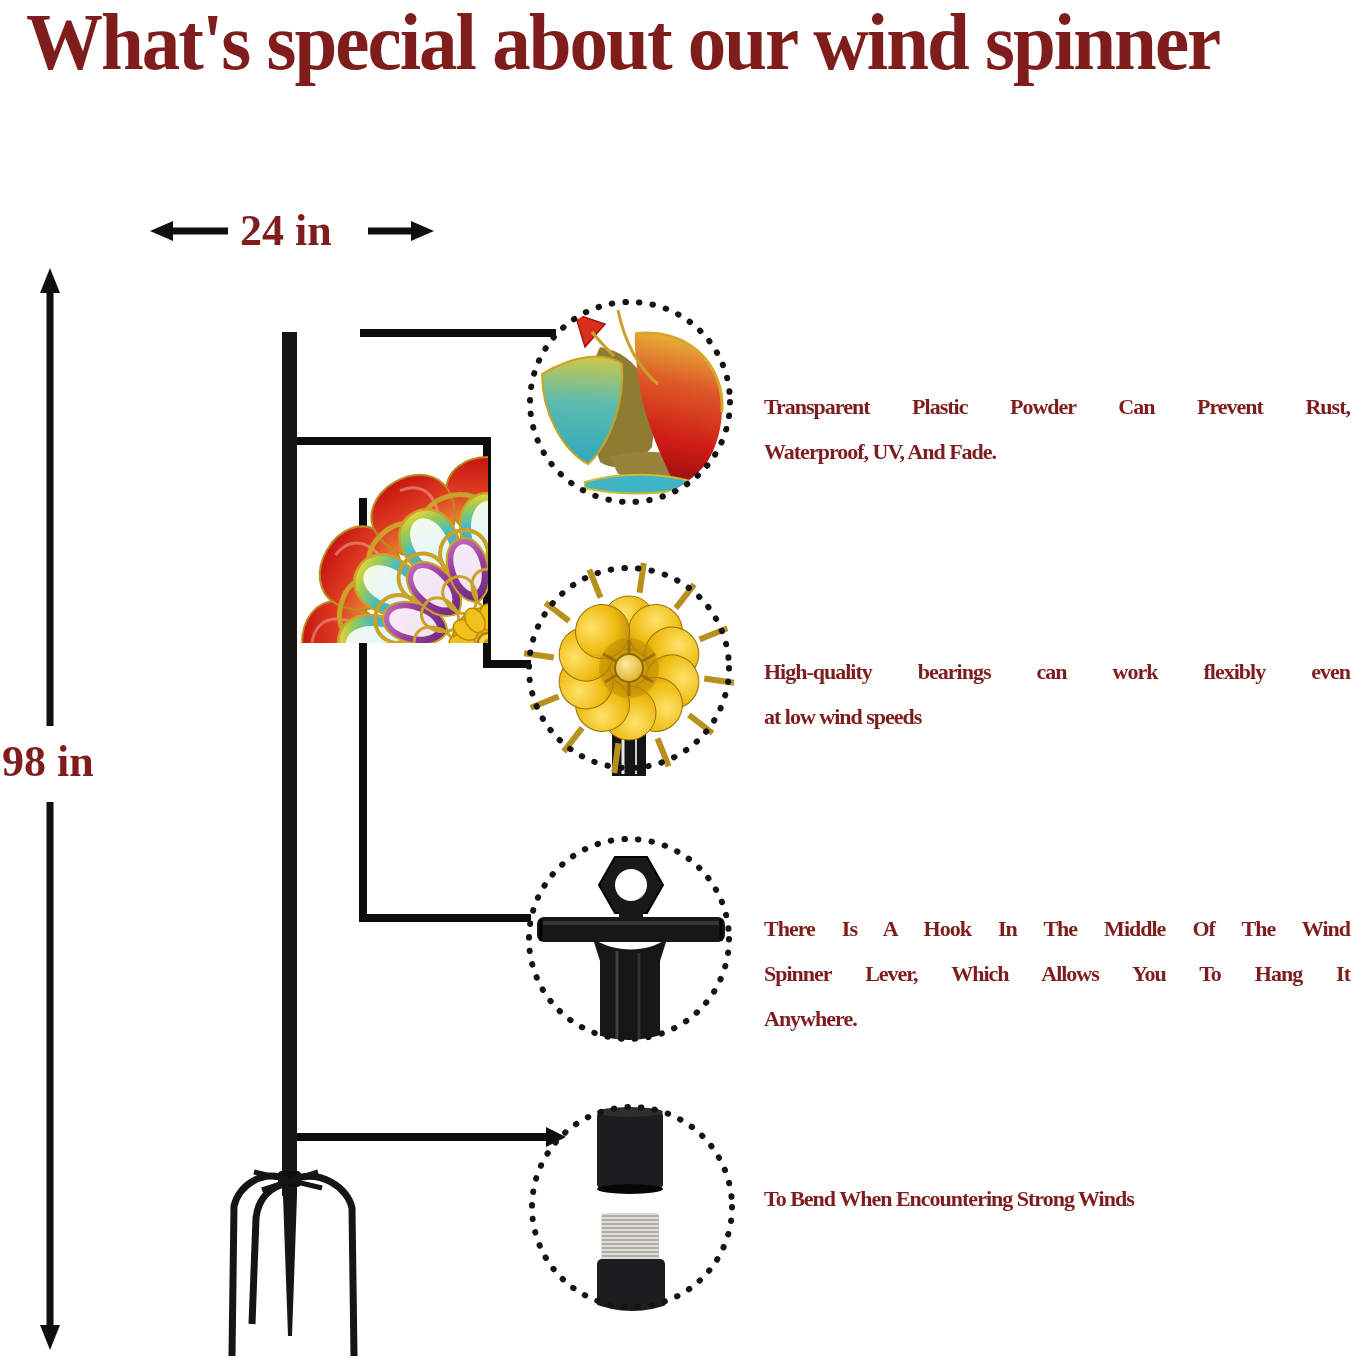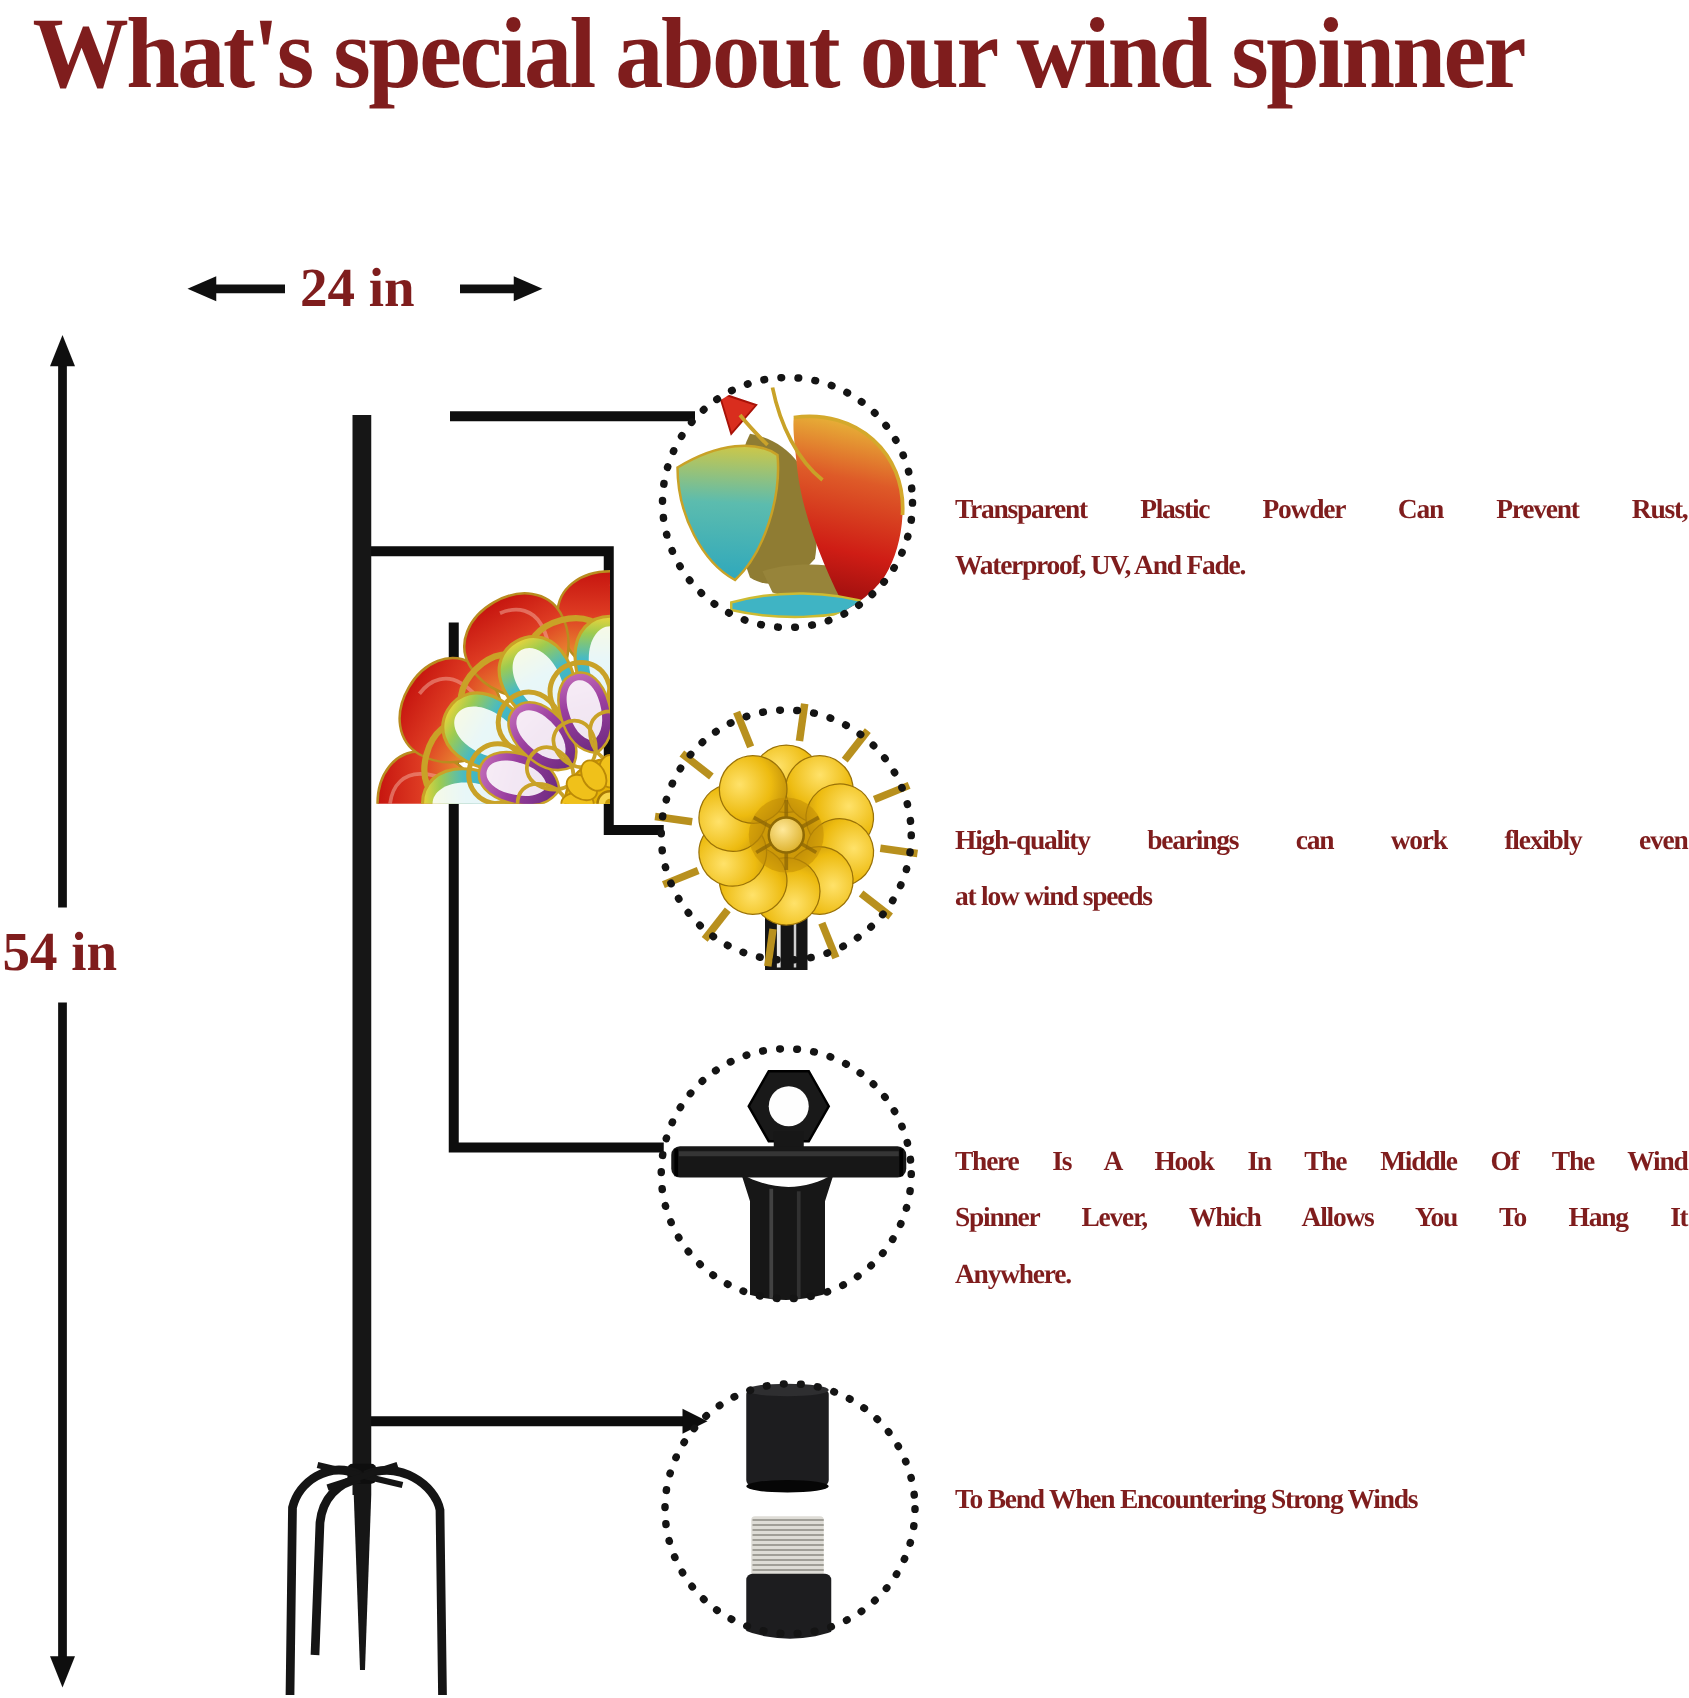--- a/index.html
+++ b/index.html
@@ -197,21 +197,21 @@
           <use href="#cLobe" transform="rotate(330)"></use>
         <circle r="10" fill="#f7d54a" stroke="#a87a06" stroke-width="2"></circle>
         <circle r="4" fill="#c79a08"></circle>
       </g>
     </g>
   </svg>
 
   <div class="abs title">What's special about our wind spinner</div>
 
   <div class="abs dimlabel" style="left:240px;top:209px;text-align:right;">24 in</div>
-  <div class="abs dimlabel" style="left:2px;top:740px;">54 in</div>
+  <div class="abs dimlabel" style="left:2px;top:740px;">98 in</div>
 
   <div class="abs" style="left:520px;top:292px;">
     <svg width="220" height="220" viewBox="-110 -110 220 220">
       <defs>
         <clipPath id="clipC1">
             <circle r="98"></circle>
           </clipPath>
         <linearGradient id="gradCRed" gradientUnits="userSpaceOnUse" x1="70" y1="-70" x2="40" y2="70">
           <stop offset="0" stop-color="#e9c23a"></stop>
             <stop offset="0.38" stop-color="#de5a28"></stop>

